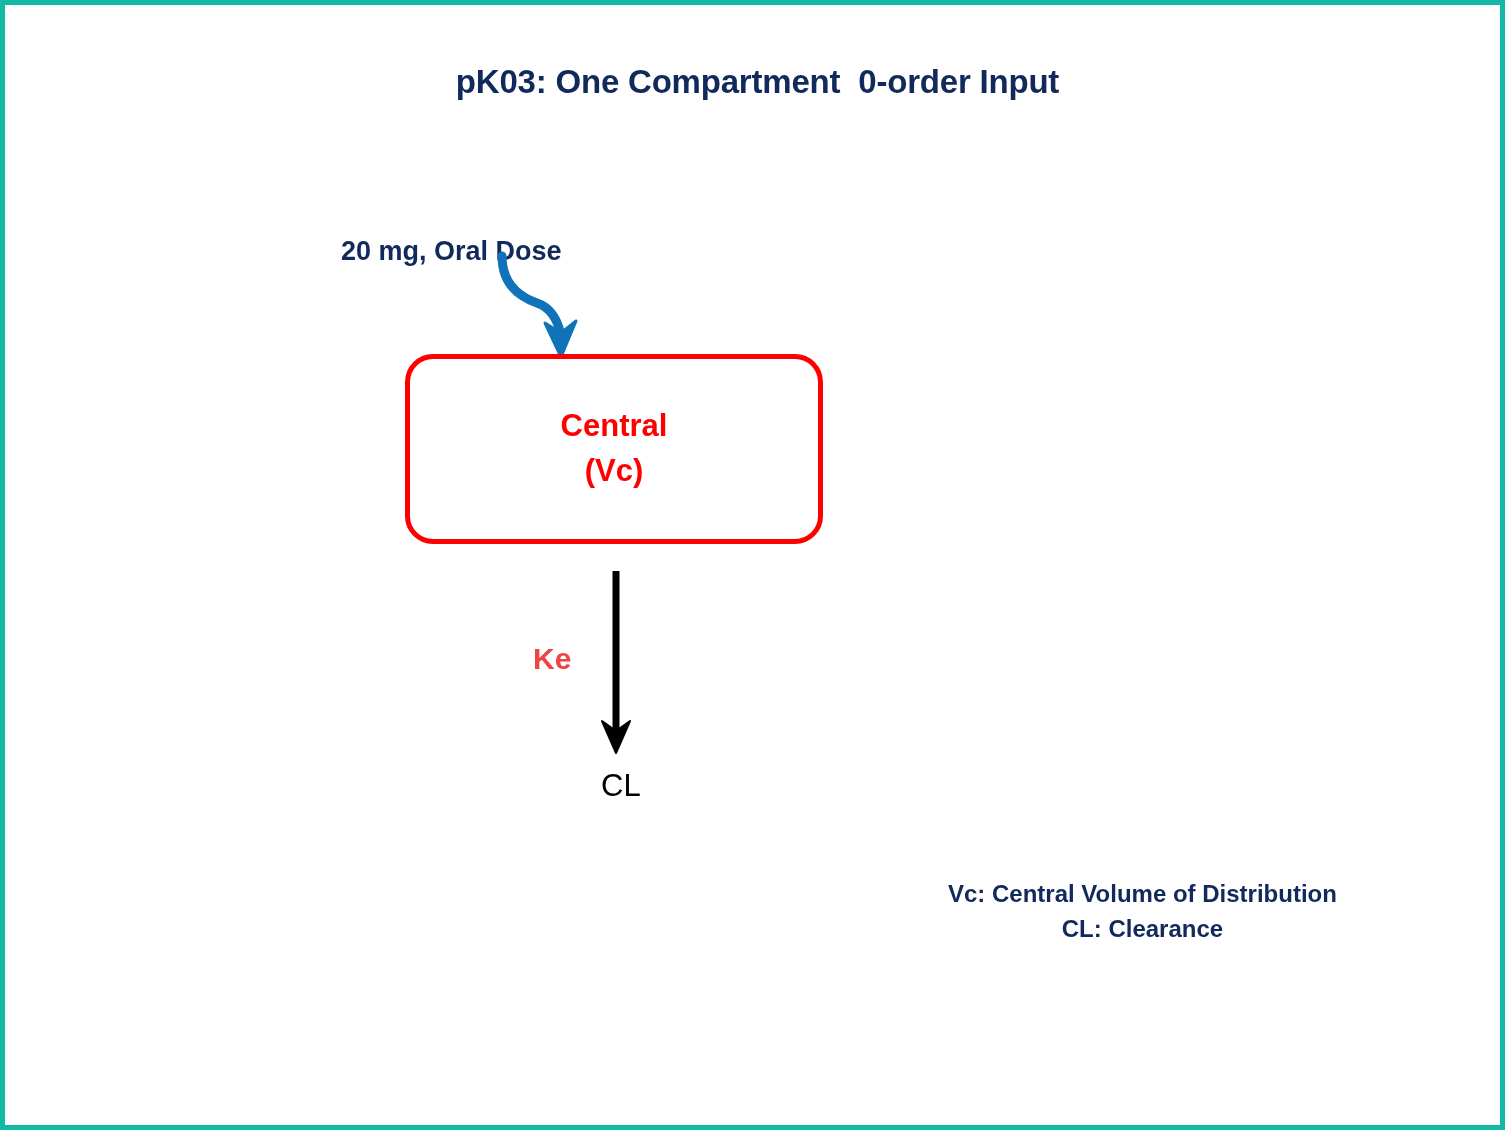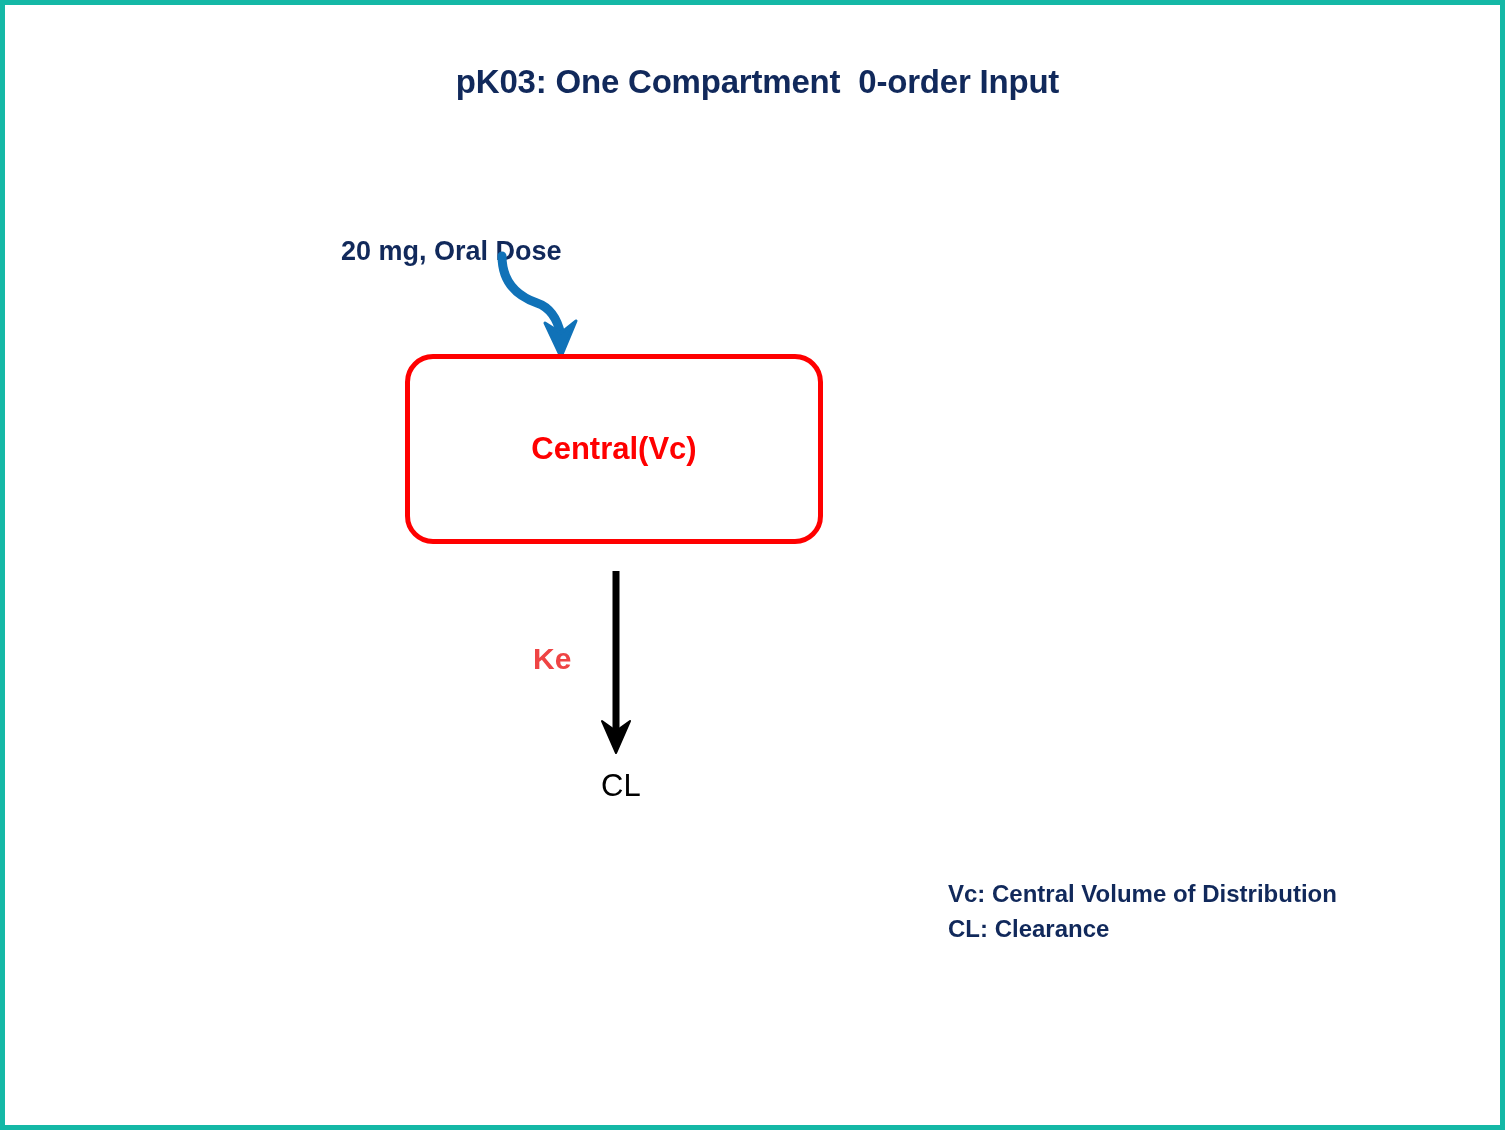--- a/index.html
+++ b/index.html
@@ -59,20 +59,21 @@
     position: absolute;
     left: 400px;
     top: 349px;
     width: 418px;
     height: 190px;
     box-sizing: border-box;
     border: 5px solid #ff0000;
     border-radius: 28px;
     background: #ffffff;
     display: flex;
+    flex-direction: column;
     align-items: center;
     justify-content: center;
   }
   .compartment-line {
     font-size: 31px;
     font-weight: bold;
     color: #ff0000;
     line-height: 1.45;
     white-space: pre;
   }
@@ -107,20 +108,21 @@
     color: #000000;
     white-space: pre;
   }
 
   
   #legend {
     position: absolute;
     left: 943px;
     top: 872px;
     color: #11295b;
+    text-align: center;
   }
   .legend-line {
     font-size: 24px;
     font-weight: bold;
     line-height: 1.45;
     white-space: pre;
   }
 </style>
 </head>
 <body>

